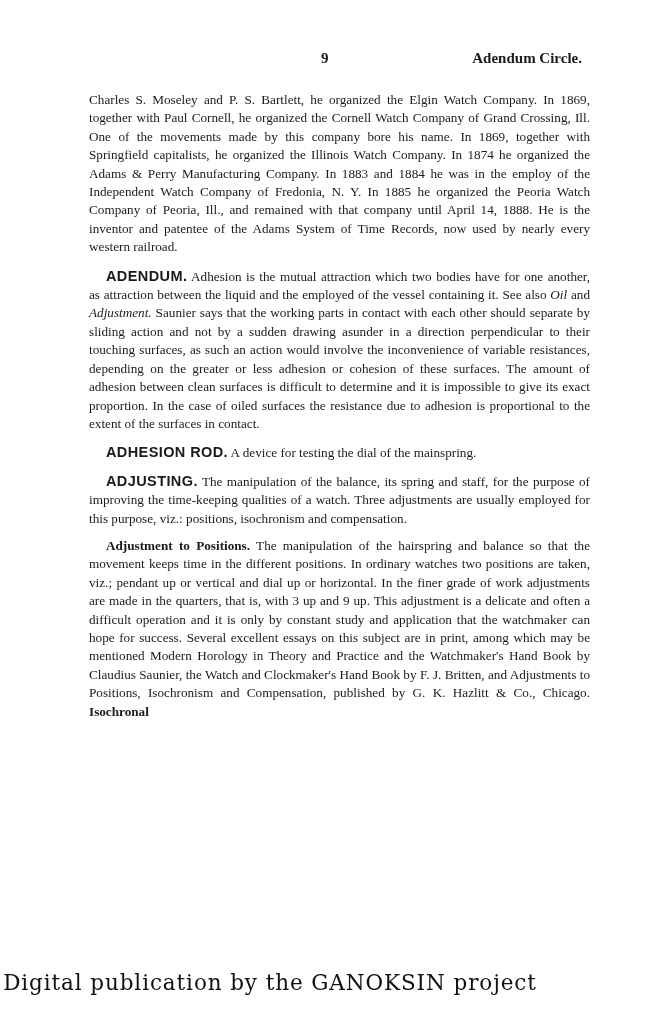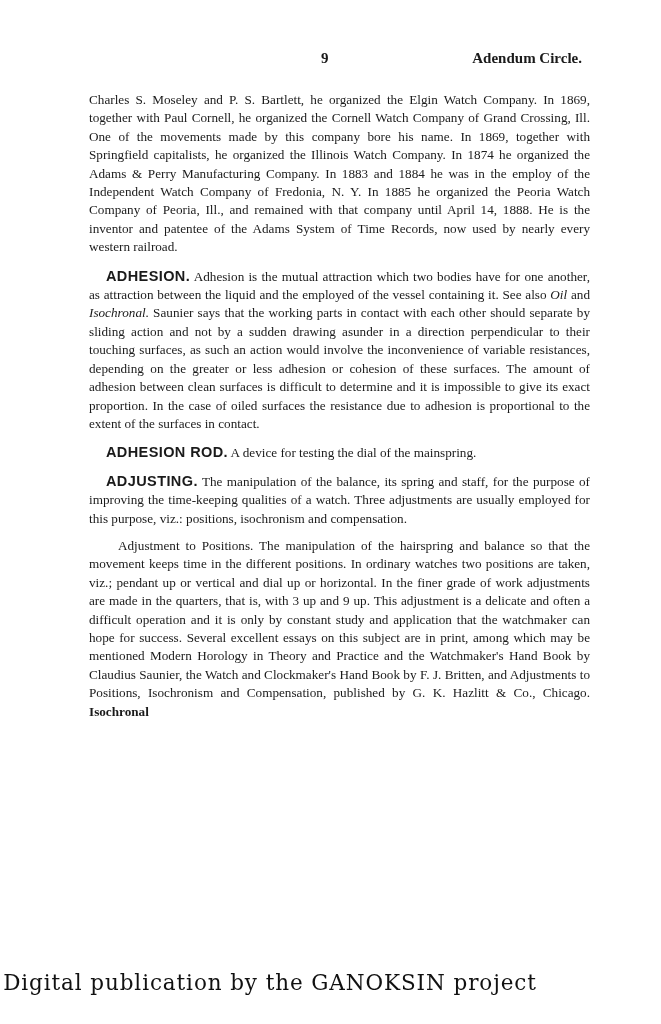--- a/index.html
+++ b/index.html
@@ -7,46 +7,46 @@
   .page { position: absolute; left: 81px; top: 0; width: 501px; }
   .header { position: absolute; top: 50px; left: 0; width: 501px; height: 20px; font-size: 15px; font-weight: bold; }
   .pagenum { position: absolute; left: 240px; top: 0; }
   .running { position: absolute; right: 0; top: 0; }
   .body { position: absolute; top: 91px; left: 8px; width: 501px; font-size: 13.2px; line-height: 18.4px; }
   p { margin: 0; text-align: justify; }
   .entry { text-indent: 17px; }
   .gap-l { margin-top: 10px; }
   .gap-m { margin-top: 9px; }
   .term { font-family: "Liberation Sans", "DejaVu Sans", sans-serif; font-weight: bold; font-size: 14.5px; letter-spacing: 0.4px; }
-  .subterm { font-weight: normal; margin-left: 12px; }
+  .subterm { font-weight: bold; }
   .bold { font-weight: bold; }
   em { font-style: italic; }
   .footer { position: absolute; left: 0; width: 540px; top: 970px; text-align: center; font-family: "DejaVu Serif", serif; font-size: 21.5px; letter-spacing: 0.9px; color: #111; }
 </style>
 </head>
 <body>
 
 <div class="page">
   <div class="header">
     <span class="pagenum">9</span>
     <span class="running">Adendum Circle.</span>
   </div>
 
   <div class="body">
     <p>
       <span>Charles S. Moseley and P. S. Bartlett, he organized the Elgin Watch Company. In 1869, together with Paul Cornell, he organized the Cornell Watch Company of Grand Crossing, Ill. One of the movements made by this company bore his name. In 1869, together with Springfield capitalists, he organized the Illinois Watch Company. In 1874 he organized the Adams &amp; Perry Manufacturing Company. In 1883 and 1884 he was in the employ of the Independent Watch Company of Fredonia, N. Y. In 1885 he organized the Peoria Watch Company of Peoria, Ill., and remained with that company until April 14, 1888. He is the inventor and patentee of the Adams System of Time Records, now used by nearly every western railroad.</span>
     </p>
 
 
     <p class="entry gap-l">
-      <span class="term">ADHESION.</span>
+      <span class="term">ADENDUM.</span>
       <span>Adhesion is the mutual attraction which two bodies have for one another, as attraction between the liquid and the employed of the vessel containing it. See also</span>
       <em>Oil</em>
       <span>and</span>
-      <em>Isochronal.</em>
+      <em>Adjustment.</em>
       <span>Saunier says that the working parts in contact with each other should separate by sliding action and not by a sudden drawing asunder in a direction perpendicular to their touching surfaces, as such an action would involve the inconvenience of variable resistances, depending on the greater or less adhesion or cohesion of these surfaces. The amount of adhesion between clean surfaces is difficult to determine and it is impossible to give its exact proportion. In the case of oiled surfaces the resistance due to adhesion is proportional to the extent of the surfaces in contact.</span>
     </p>
 
     <p class="entry gap-l">
       <span class="term">ADHESION ROD.</span>
       <span>A device for testing the dial of the mainspring.</span>
     </p>
 
     <p class="entry gap-m">
       <span class="term">ADJUSTING.</span>

